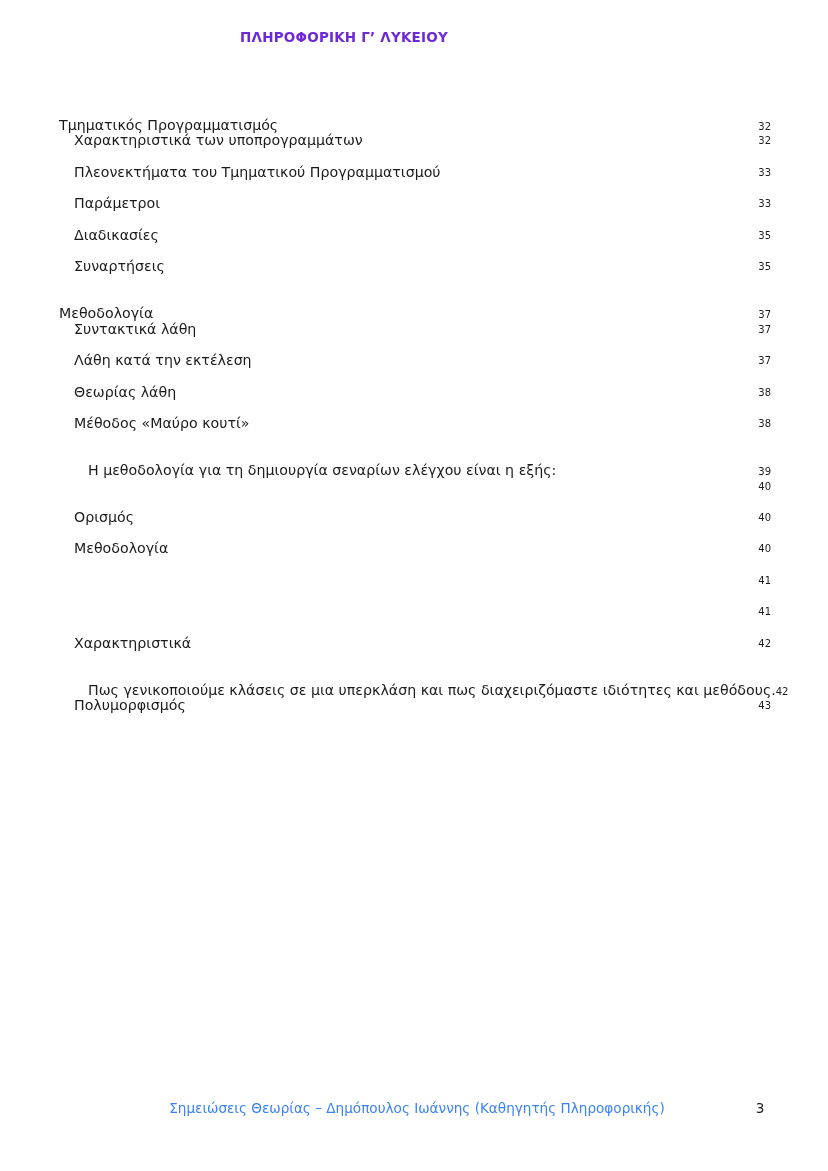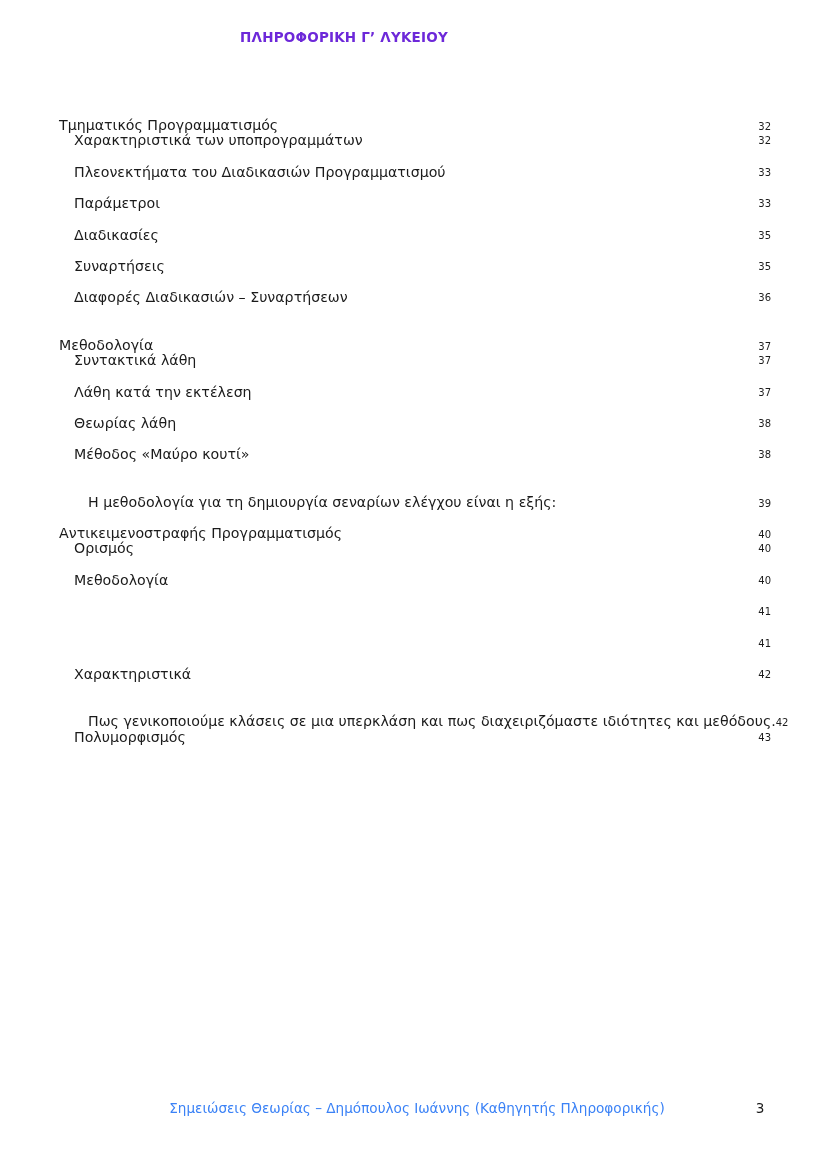--- a/index.html
+++ b/index.html
@@ -129,43 +129,38 @@
         <span class="t-label">Τμηματικός Προγραμματισμός</span>
         <span class="t-dots"></span>
         <span class="t-page">32</span>
       </div>
       <div class="toc-row lvl-2 sp-before">
         <span class="t-label">Χαρακτηριστικά των υποπρογραμμάτων</span>
         <span class="t-dots"></span>
         <span class="t-page">32</span>
       </div>
       <div class="toc-row lvl-2 sp-before">
-        <span class="t-label">Πλεονεκτήματα του Διαδικασιών Προγραμματισμού</span>
+        <span class="t-label">Πλεονεκτήματα του Τμηματικού Προγραμματισμού</span>
         <span class="t-dots"></span>
         <span class="t-page">33</span>
       </div>
       <div class="toc-row lvl-2 sp-before">
         <span class="t-label">Παράμετροι</span>
         <span class="t-dots"></span>
         <span class="t-page">33</span>
       </div>
       <div class="toc-row lvl-2">
         <span class="t-label">Διαδικασίες</span>
         <span class="t-dots"></span>
         <span class="t-page">35</span>
       </div>
       <div class="toc-row lvl-2">
         <span class="t-label">Συναρτήσεις</span>
         <span class="t-dots"></span>
         <span class="t-page">35</span>
-      </div>
-      <div class="toc-row lvl-2">
-        <span class="t-label">Διαφορές Διαδικασιών – Συναρτήσεων</span>
-        <span class="t-dots"></span>
-        <span class="t-page">36</span>
       </div>
       <div class="toc-row lvl-1">
         <span class="t-label">Μεθοδολογία</span>
         <span class="t-dots"></span>
         <span class="t-page">37</span>
       </div>
       <div class="toc-row lvl-2">
         <span class="t-label">Συντακτικά λάθη</span>
         <span class="t-dots"></span>
         <span class="t-page">37</span>
@@ -184,21 +179,20 @@
         <span class="t-label">Μέθοδος «Μαύρο κουτί»</span>
         <span class="t-dots"></span>
         <span class="t-page">38</span>
       </div>
       <div class="toc-row lvl-3">
         <span class="t-label">Η μεθοδολογία για τη δημιουργία σεναρίων ελέγχου είναι η εξής:</span>
         <span class="t-dots"></span>
         <span class="t-page">39</span>
       </div>
       <div class="toc-row lvl-1 sp-before">
-        <span class="t-label">Αντικειμενοστραφής Προγραμματισμός</span>
         <span class="t-dots"></span>
         <span class="t-page">40</span>
       </div>
       <div class="toc-row lvl-2 sp-before">
         <span class="t-label">Ορισμός</span>
         <span class="t-dots"></span>
         <span class="t-page">40</span>
       </div>
       <div class="toc-row lvl-2">
         <span class="t-label">Μεθοδολογία</span>

